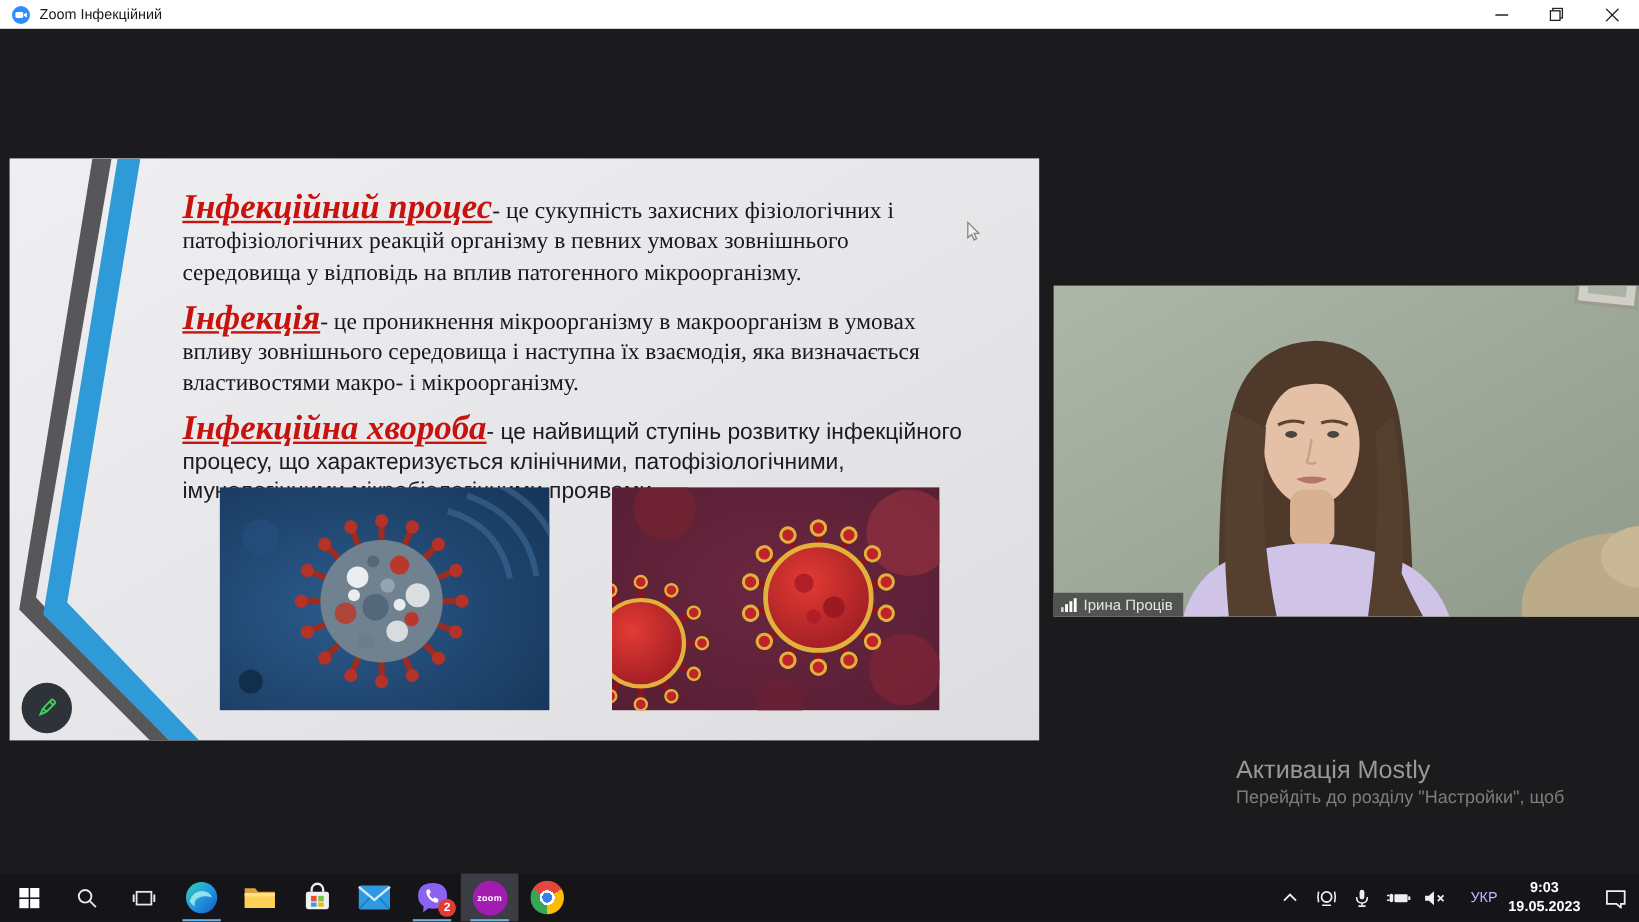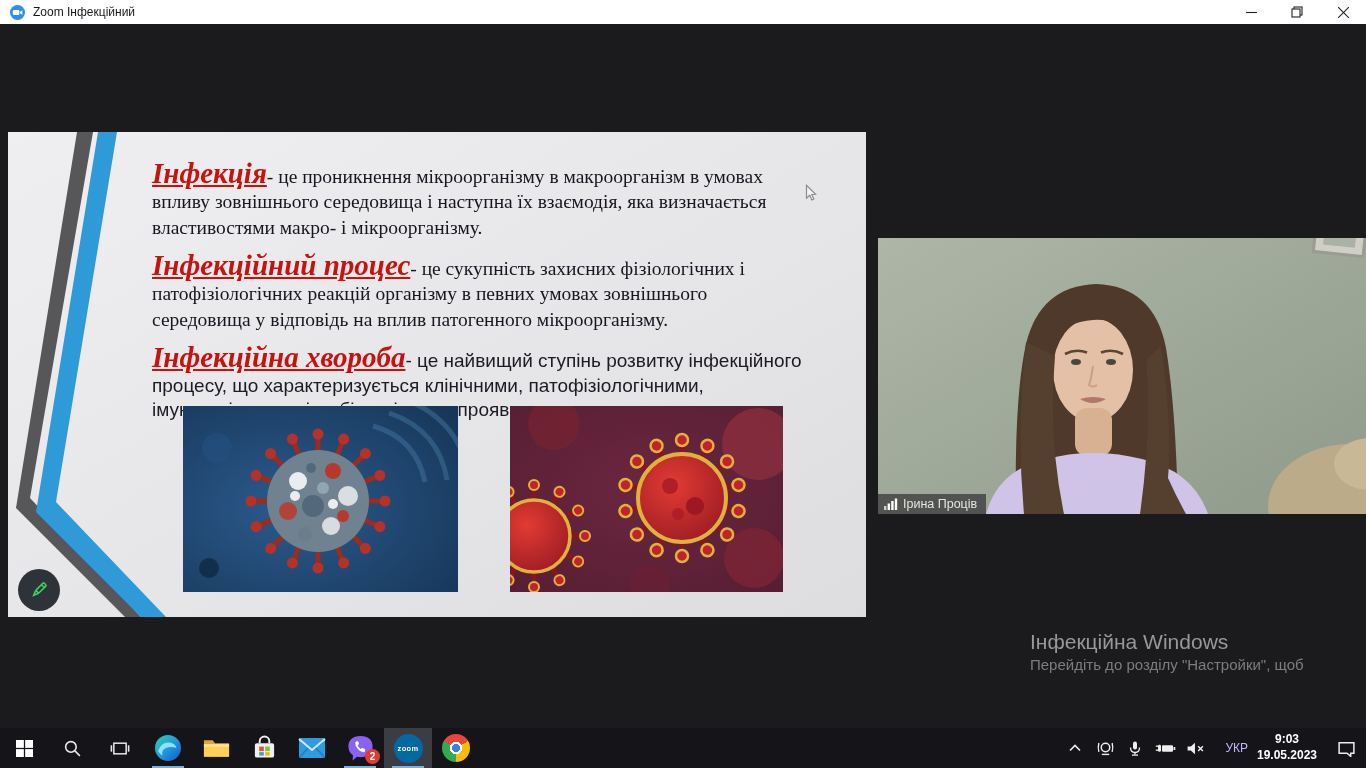--- a/index.html
+++ b/index.html
@@ -51,21 +51,21 @@
   .taskbar { position:absolute; left:0; bottom:0; width:1366px; height:40px; background:#141419;
              display:flex; align-items:stretch; z-index:50; }
   .tb-btn { width:48px; display:flex; align-items:center; justify-content:center; position:relative;
             cursor:pointer; }
   .tb-btn.running::after { content:""; position:absolute; left:8px; right:8px; bottom:0; height:2px;
             background:#6fb3e8; }
   .tb-btn.active { background:#3c3c44; }
   .badge { position:absolute; right:4px; bottom:4px; width:15px; height:15px; border-radius:50%;
            background:#e23c32; color:#fff; font-size:10px; font-weight:bold;
            display:flex; align-items:center; justify-content:center; }
-  .zoom-circle { width:29px; height:29px; border-radius:50%; background:#0369a1; display:flex;
+  .zoom-circle { width:29px; height:29px; border-radius:50%; background:#a21caf; display:flex;
                  align-items:center; justify-content:center; }
   .zoom-circle span { color:#fff; font-size:7.5px; font-weight:bold; letter-spacing:.3px; }
   .chrome-icon { width:28px; height:28px; border-radius:50%;
       background:
         radial-gradient(circle at 50% 50%, #3b7ded 0 4.2px, rgba(0,0,0,0) 4.2px),
         radial-gradient(circle at 50% 50%, #ffffff 0 6.2px, rgba(0,0,0,0) 6.2px),
         conic-gradient(from -60deg, #e8453c 0 120deg, #fbbc05 120deg 240deg, #34a853 240deg 360deg); }
 
   .tray { margin-left:auto; display:flex; align-items:center; height:100%; }
   .tray-weather { display:flex; align-items:center; gap:7px; padding:0 10px; height:100%; cursor:pointer; }
@@ -110,24 +110,24 @@
 </div>
 
 <div class="slide">
   <svg class="stripes" viewBox="0 0 858 485" preserveAspectRatio="none">
     <polygon points="69,0 85,0 22,366 133,485 117,485 8,376" fill="#57575a"></polygon>
     <polygon points="90,0 109,0 48,370 158,485 133,485 28,380" fill="#2e9bd8"></polygon>
   </svg>
 
   <div class="slide-text">
     <div class="para">
+      <span class="h">Інфекційний процес</span><span class="b-serif">- це сукупність захисних фізіологічних і патофізіологічних реакцій організму в певних умовах зовнішнього середовища у відповідь на вплив патогенного мікроорганізму.</span>
+    </div>
+    <div class="para">
       <span class="h">Інфекція</span><span class="b-serif">- це проникнення мікроорганізму в макроорганізм в умовах впливу зовнішнього середовища і наступна їх взаємодія, яка визначається властивостями макро- і мікроорганізму.</span>
-    </div>
-    <div class="para">
-      <span class="h">Інфекційний процес</span><span class="b-serif">- це сукупність захисних фізіологічних і патофізіологічних реакцій організму в певних умовах зовнішнього середовища у відповідь на вплив патогенного мікроорганізму.</span>
     </div>
     <div class="para">
       <span class="h">Інфекційна хвороба</span><span class="b-sans">- це найвищий ступінь розвитку інфекційного процесу, що характеризується клінічними, патофізіологічними, імунологічними мікробіологічними проявами</span>
     </div>
   </div>
 
   <svg class="virus-img virus-left" viewBox="0 0 275 186" preserveAspectRatio="none">
     <defs>
       <radialGradient id="bgL" cx="0.38" cy="0.55" r="0.95">
         <stop offset="0" stop-color="#2b5a8c"></stop>
@@ -282,21 +282,21 @@
       <rect x="0" y="8" width="2.4" height="4" fill="#cfcfcf"></rect>
       <rect x="3.6" y="5.5" width="2.4" height="6.5" fill="#fff"></rect>
       <rect x="7.2" y="3" width="2.4" height="9" fill="#fff"></rect>
       <rect x="10.8" y="0.5" width="2.4" height="11.5" fill="#fff"></rect>
     </svg>
     <span class="nm">Ірина Проців</span>
   </div>
 </div>
 
 <div class="watermark">
-  <div class="wm-title">Інфекційна Windows</div>
+  <div class="wm-title">Активація Mostly</div>
   <div class="wm-line">Перейдіть до розділу "Настройки", щоб</div>
 </div>
 
 <div class="taskbar">
   <div class="tb-btn">
     <svg width="17" height="17" viewBox="0 0 16 16">
       <rect x="0" y="0" width="7.4" height="7.4" fill="#fff"></rect>
         <rect x="8.6" y="0" width="7.4" height="7.4" fill="#fff"></rect>
       <rect x="0" y="8.6" width="7.4" height="7.4" fill="#fff"></rect>
         <rect x="8.6" y="8.6" width="7.4" height="7.4" fill="#fff"></rect>

